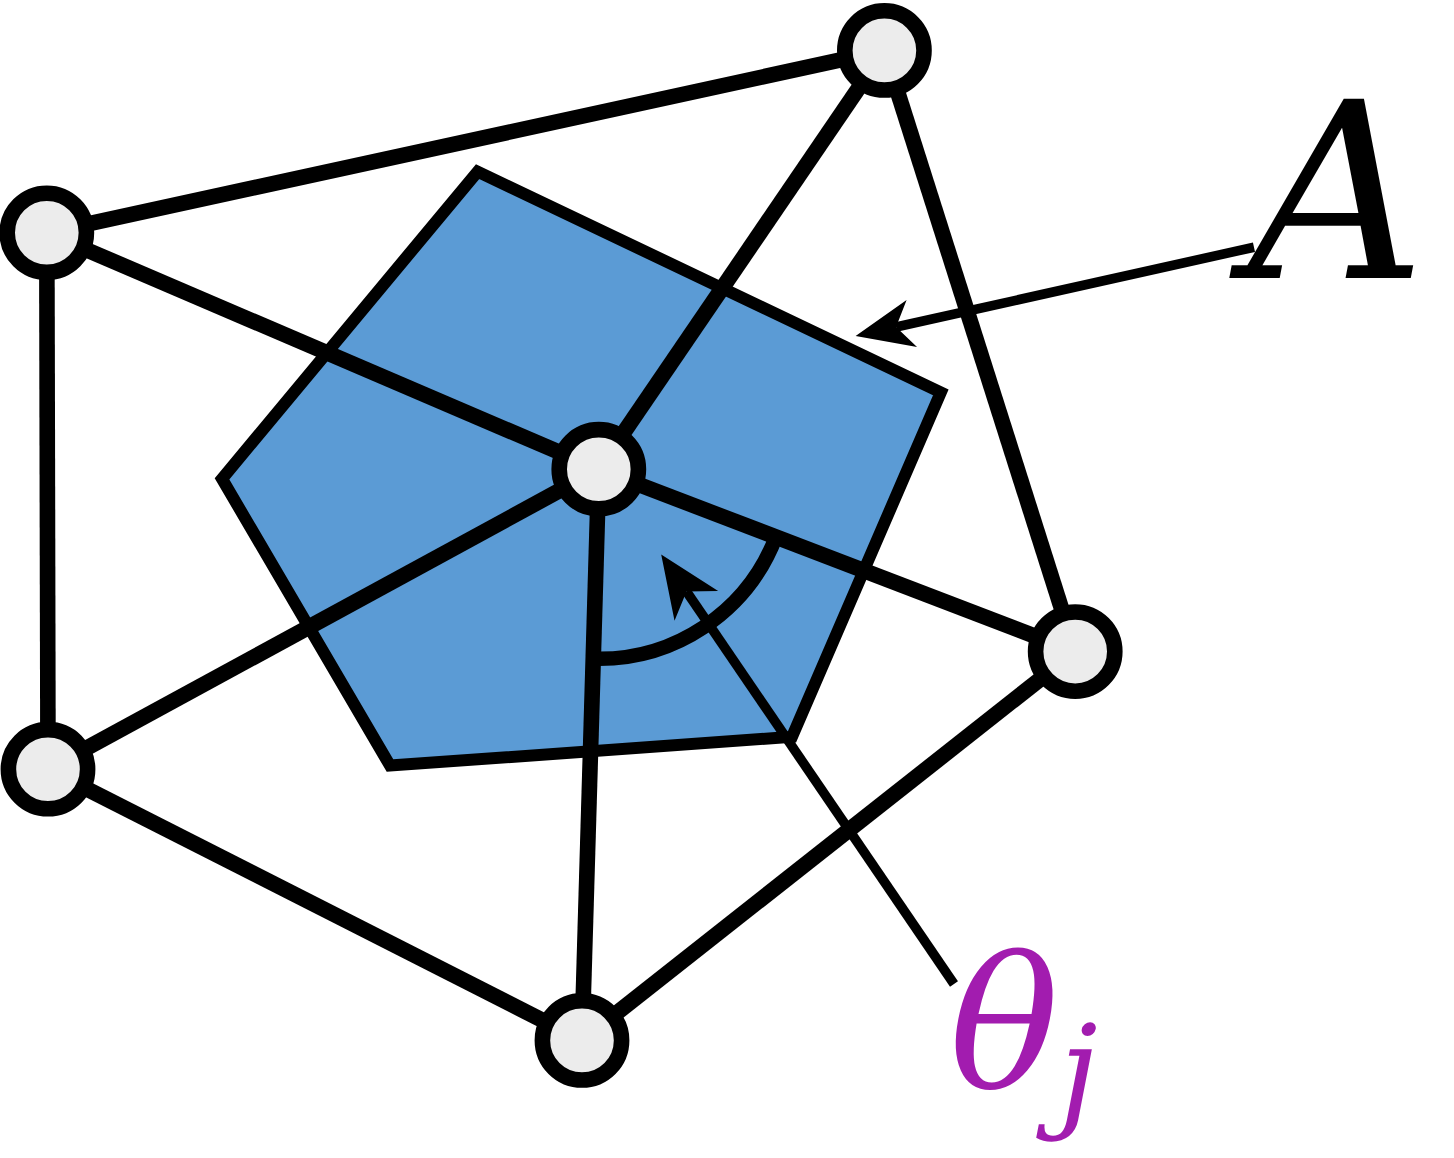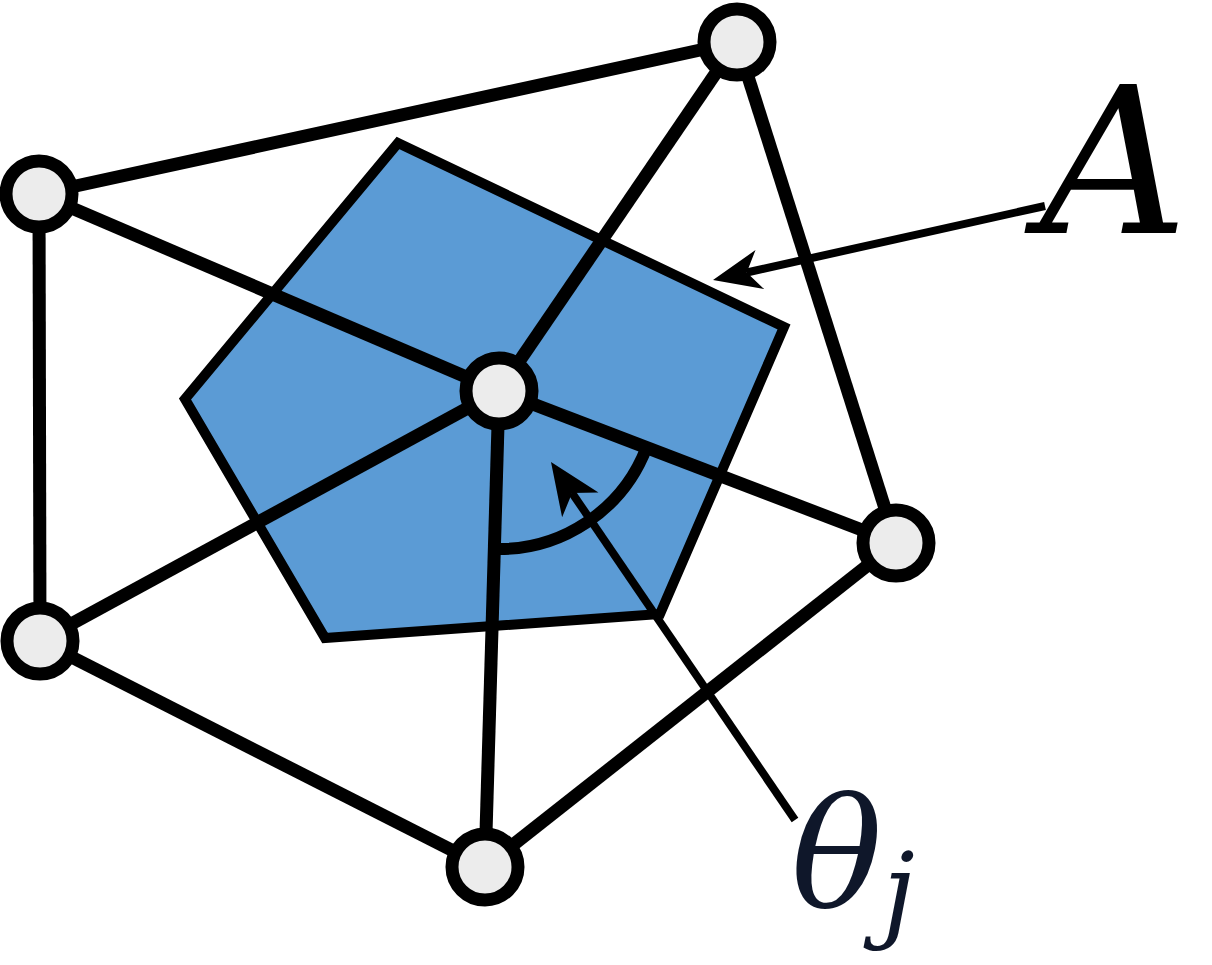--- a/index.html
+++ b/index.html
@@ -30,21 +30,21 @@
     color: #000;
     white-space: nowrap;
   }
   .label-theta {
     position: absolute;
     left: 791px;
     top: 779px;
     font-size: 152px;
     font-style: italic;
     line-height: 1;
-    color: #0f172a;
+    color: #a21caf;
     white-space: nowrap;
   }
   .label-theta .sub {
     font-size: 104px;
     vertical-align: -21px;
     font-style: italic;
   }
 </style>
 </head>
 <body>

